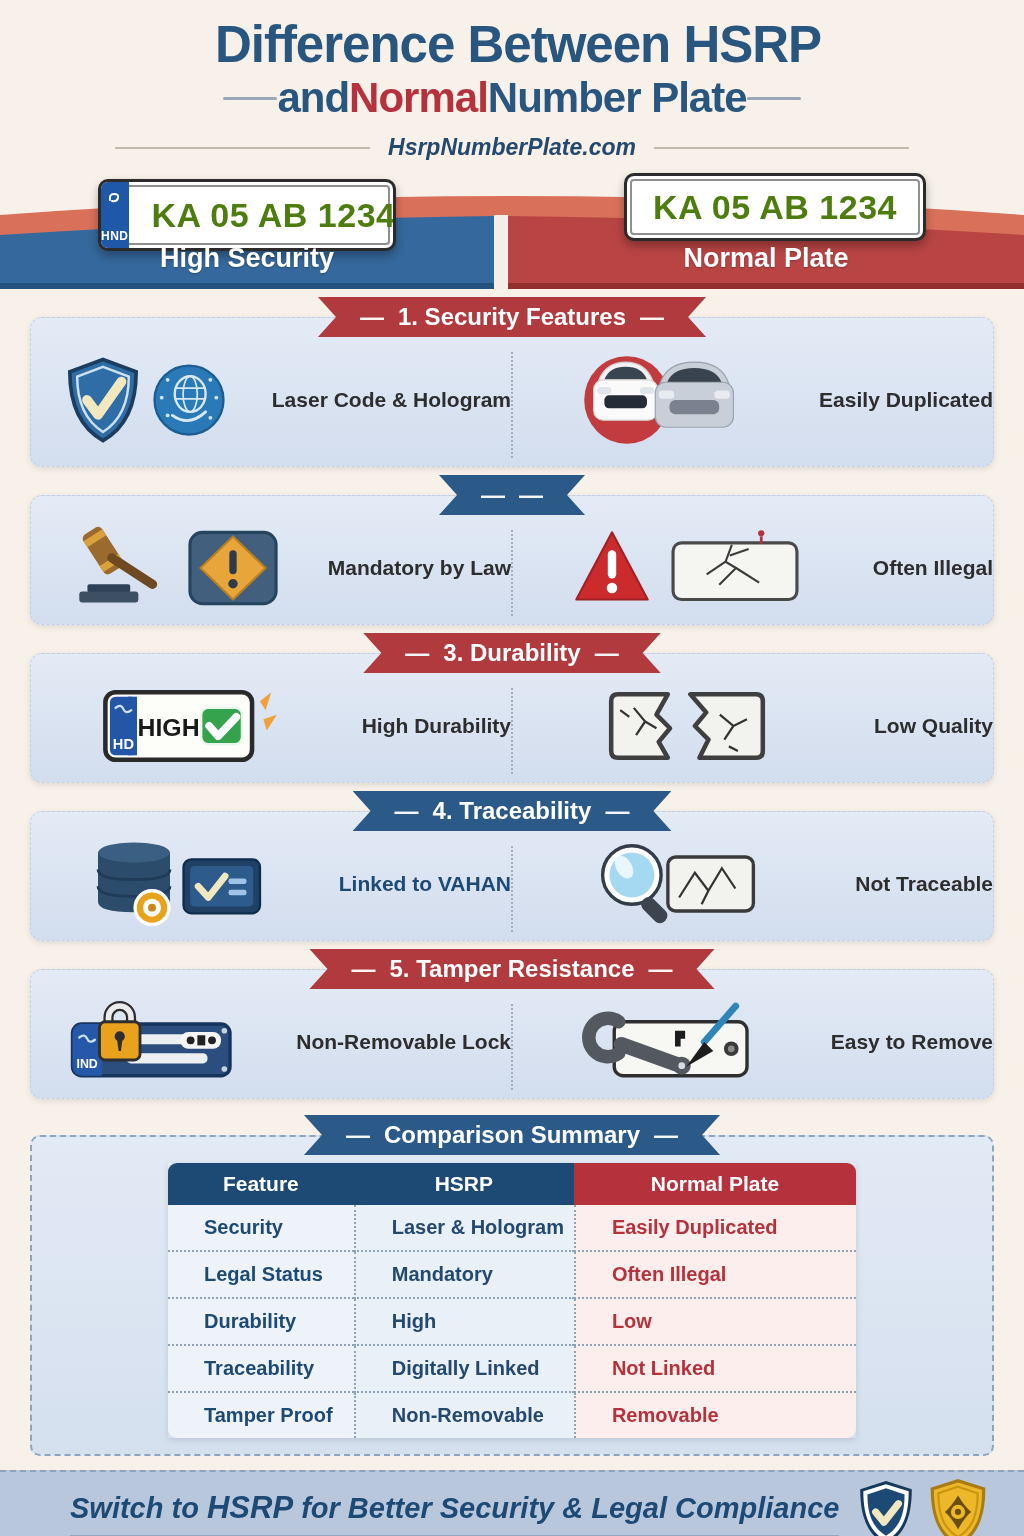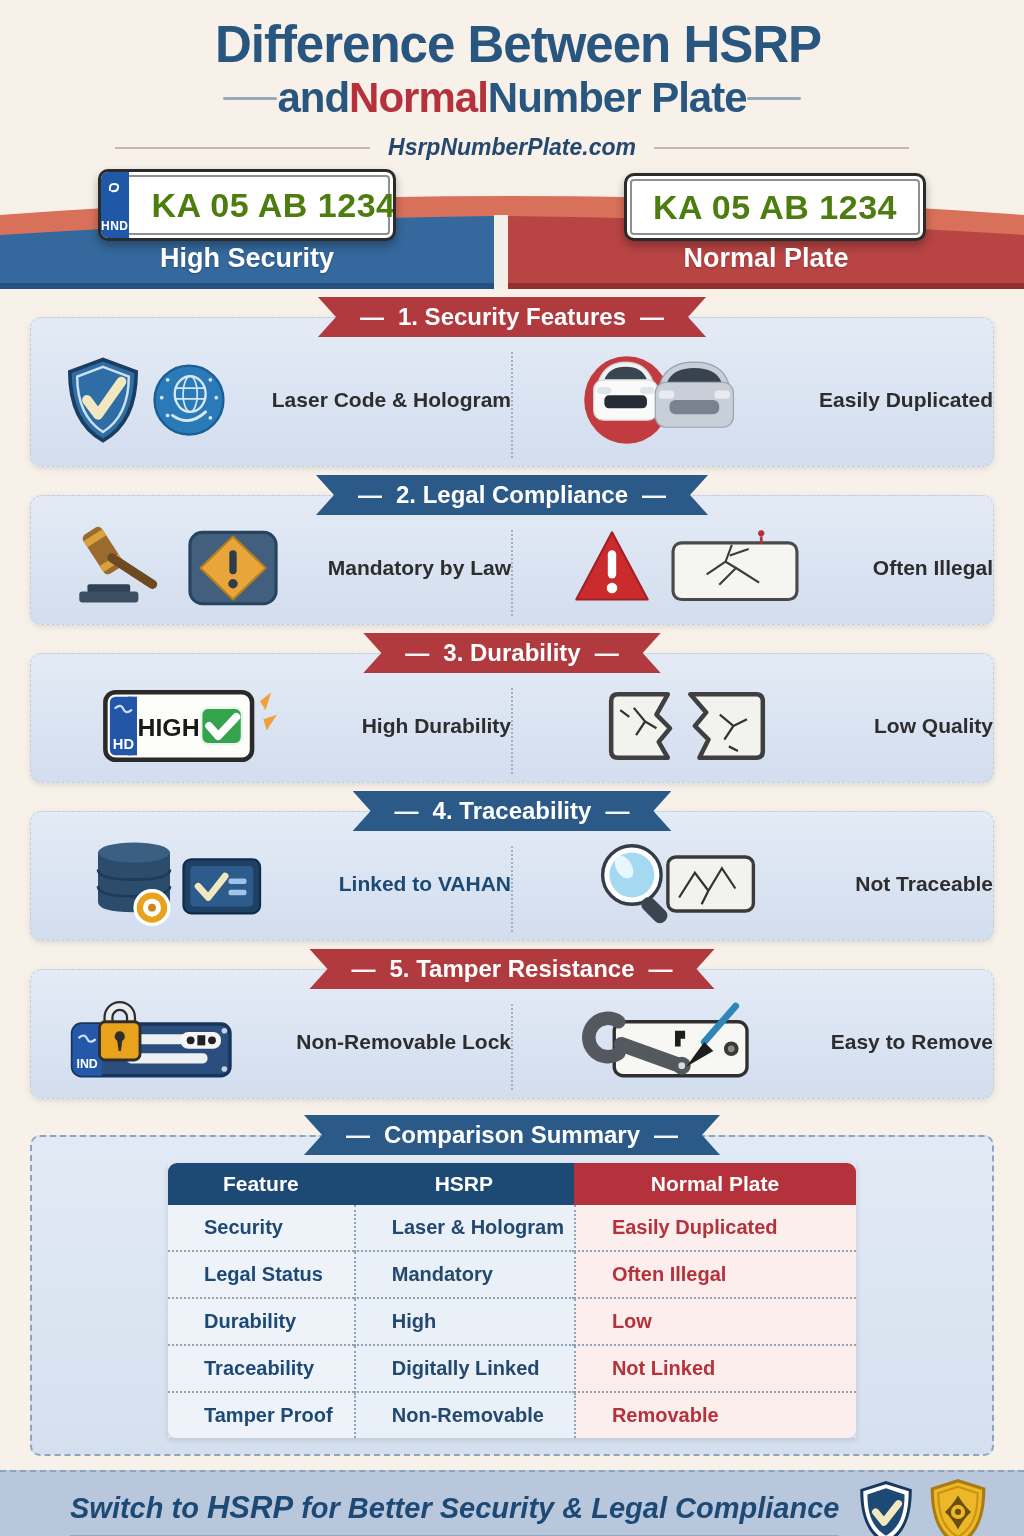--- a/index.html
+++ b/index.html
@@ -24,21 +24,21 @@
   .band-svg{position:absolute;left:0;top:0;width:1024px;height:120px;display:block;}
   .band-label{position:absolute;top:74px;color:#fff;font-weight:bold;font-size:27px;text-align:center;
               text-shadow:0 1px 2px rgba(0,0,0,.25);}
   .band-label.left{left:0;width:494px;}
   .band-label.right{left:508px;width:516px;}
   .plate{position:absolute;background:#fff;border:3px solid #2b2b2b;border-radius:10px;
          box-shadow:0 5px 10px rgba(0,0,0,.3), inset 0 0 0 3px #fff, inset 0 0 0 5px #8f8f8f;
          display:flex;align-items:center;overflow:hidden;}
   .plate .num{flex:1;text-align:center;font-size:34px;font-weight:bold;color:#4d7c0f;
               letter-spacing:.5px;white-space:nowrap;}
-  .plate.hsrp{left:98px;top:0;width:292px;height:66px;gap:23px;}
+  .plate.hsrp{left:98px;top:10px;width:292px;height:66px;gap:23px;}
   .plate.normal{left:624px;top:4px;width:296px;height:62px;justify-content:center;}
   .hsrp-band{width:42px;align-self:stretch;background:#2058a8;border-radius:5px 0 0 5px;
              display:flex;flex-direction:column;align-items:center;justify-content:space-between;
              padding:7px 0 5px;}
   .hsrp-band .band-txt{color:#fff;font-size:12px;font-weight:bold;letter-spacing:.5px;}
   
   .sec{margin-top:8px;position:relative;}
   .ribbon{position:relative;z-index:2;width:max-content;margin:0 auto;height:40px;
           padding:0 42px;color:#fff;font-size:24px;font-weight:bold;
           display:flex;align-items:center;gap:14px;
@@ -187,21 +187,20 @@
         </svg>
       </div>
       <div class="lbl">Easily Duplicated</div>
     </div>
   </div>
 </div>
 
 <div class="sec">
   <div class="ribbon blue">
     <span class="dash">—</span>
-    <span>2. Legal Compliance</span>
     <span class="dash">—</span>
   </div>
   <div class="panel">
     <div class="pcol">
       <div class="icons">
         <svg width="112" height="84" viewBox="0 0 110 80">
           <g transform="rotate(-33 40 26)">
             <rect x="30" y="0" width="22" height="46" rx="5" fill="#9a6a2e"></rect>
             <rect x="30" y="5" width="22" height="7" fill="#d9a23c"></rect>
             <rect x="30" y="34" width="22" height="7" fill="#d9a23c"></rect>

